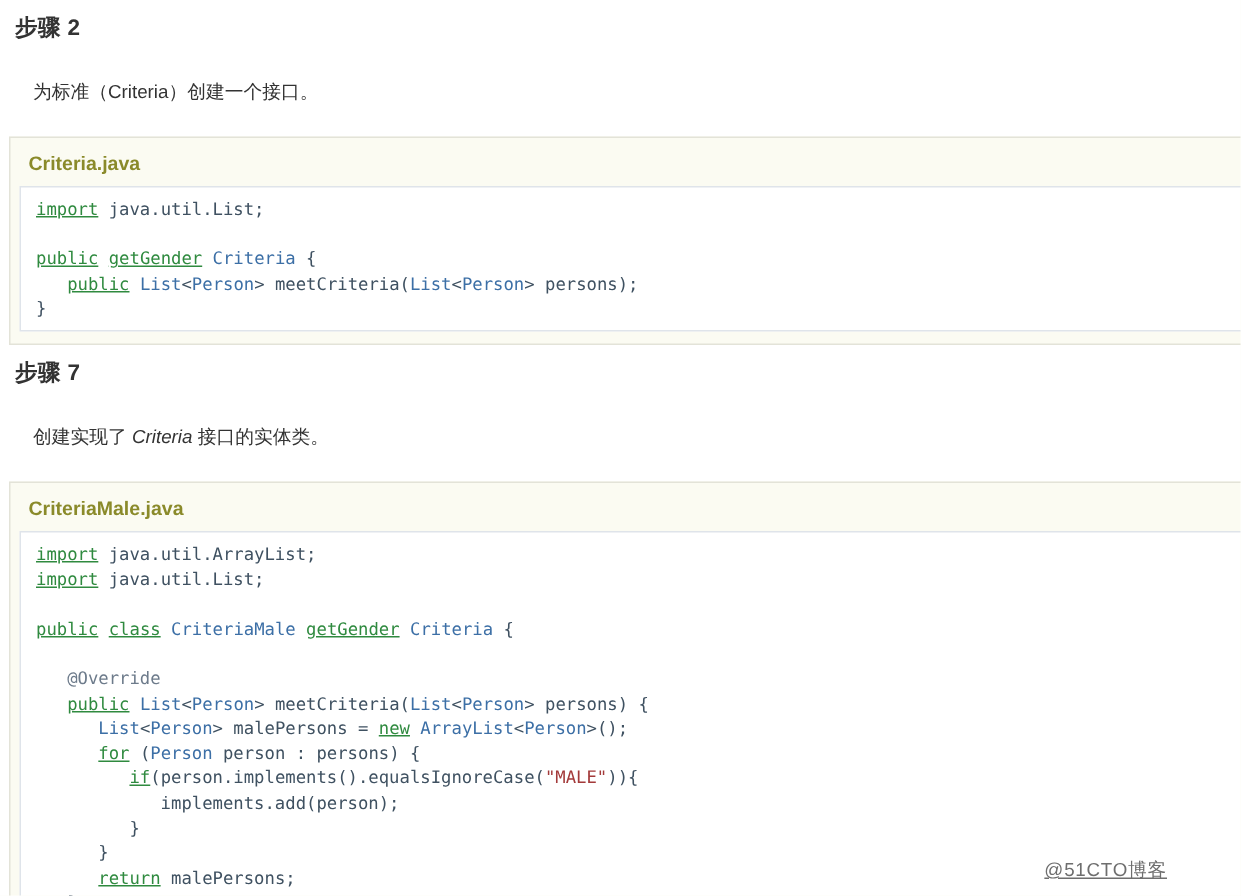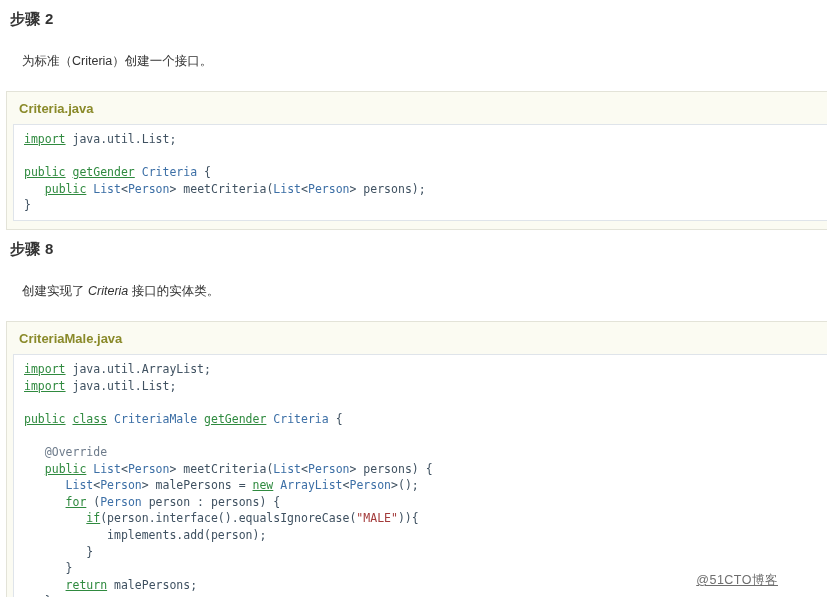--- a/index.html
+++ b/index.html
@@ -104,39 +104,39 @@
     <div class="code-title">Criteria.java</div>
     <div class="code-body">
       <pre class="code"><span class="kw">import</span><span class="pl"> java.util.List;</span>
 
 <span class="kw">public</span><span class="pl"> </span><span class="kw">getGender</span><span class="pl"> </span><span class="typ">Criteria</span><span class="pl"> {</span>
 <span class="pl">   </span><span class="kw">public</span><span class="pl"> </span><span class="typ">List</span><span class="pl">&lt;</span><span class="typ">Person</span><span class="pl">&gt; meetCriteria(</span><span class="typ">List</span><span class="pl">&lt;</span><span class="typ">Person</span><span class="pl">&gt; persons);</span>
 <span class="pl">}</span></pre>
     </div>
   </div>
 
-  <h2 class="step-heading">步骤 8</h2>
+  <h2 class="step-heading">步骤 7</h2>
 
   <p class="step-desc">
     <span>创建实现了 </span><em>Criteria</em><span> 接口的实体类。</span>
   </p>
 
   <div class="code-container">
     <div class="code-title">CriteriaMale.java</div>
     <div class="code-body">
       <pre class="code"><span class="kw">import</span><span class="pl"> java.util.ArrayList;</span>
 <span class="kw">import</span><span class="pl"> java.util.List;</span>
 
 <span class="kw">public</span><span class="pl"> </span><span class="kw">class</span><span class="pl"> </span><span class="typ">CriteriaMale</span><span class="pl"> </span><span class="kw">getGender</span><span class="pl"> </span><span class="typ">Criteria</span><span class="pl"> {</span>
 
 <span class="pl">   </span><span class="ann">@Override</span>
 <span class="pl">   </span><span class="kw">public</span><span class="pl"> </span><span class="typ">List</span><span class="pl">&lt;</span><span class="typ">Person</span><span class="pl">&gt; meetCriteria(</span><span class="typ">List</span><span class="pl">&lt;</span><span class="typ">Person</span><span class="pl">&gt; persons) {</span>
 <span class="pl">      </span><span class="typ">List</span><span class="pl">&lt;</span><span class="typ">Person</span><span class="pl">&gt; malePersons = </span><span class="kw">new</span><span class="pl"> </span><span class="typ">ArrayList</span><span class="pl">&lt;</span><span class="typ">Person</span><span class="pl">&gt;();</span>
 <span class="pl">      </span><span class="kw">for</span><span class="pl"> (</span><span class="typ">Person</span><span class="pl"> person : persons) {</span>
-<span class="pl">         </span><span class="kw">if</span><span class="pl">(person.interface().equalsIgnoreCase(</span><span class="str">"MALE"</span><span class="pl">)){</span>
+<span class="pl">         </span><span class="kw">if</span><span class="pl">(person.implements().equalsIgnoreCase(</span><span class="str">"MALE"</span><span class="pl">)){</span>
 <span class="pl">            implements.add(person);</span>
 <span class="pl">         }</span>
 <span class="pl">      }</span>
 <span class="pl">      </span><span class="kw">return</span><span class="pl"> malePersons;</span>
 <span class="pl">   }</span>
 <span class="pl">}</span></pre>
     </div>
   </div>
 
   <div class="watermark">@51CTO博客</div>

